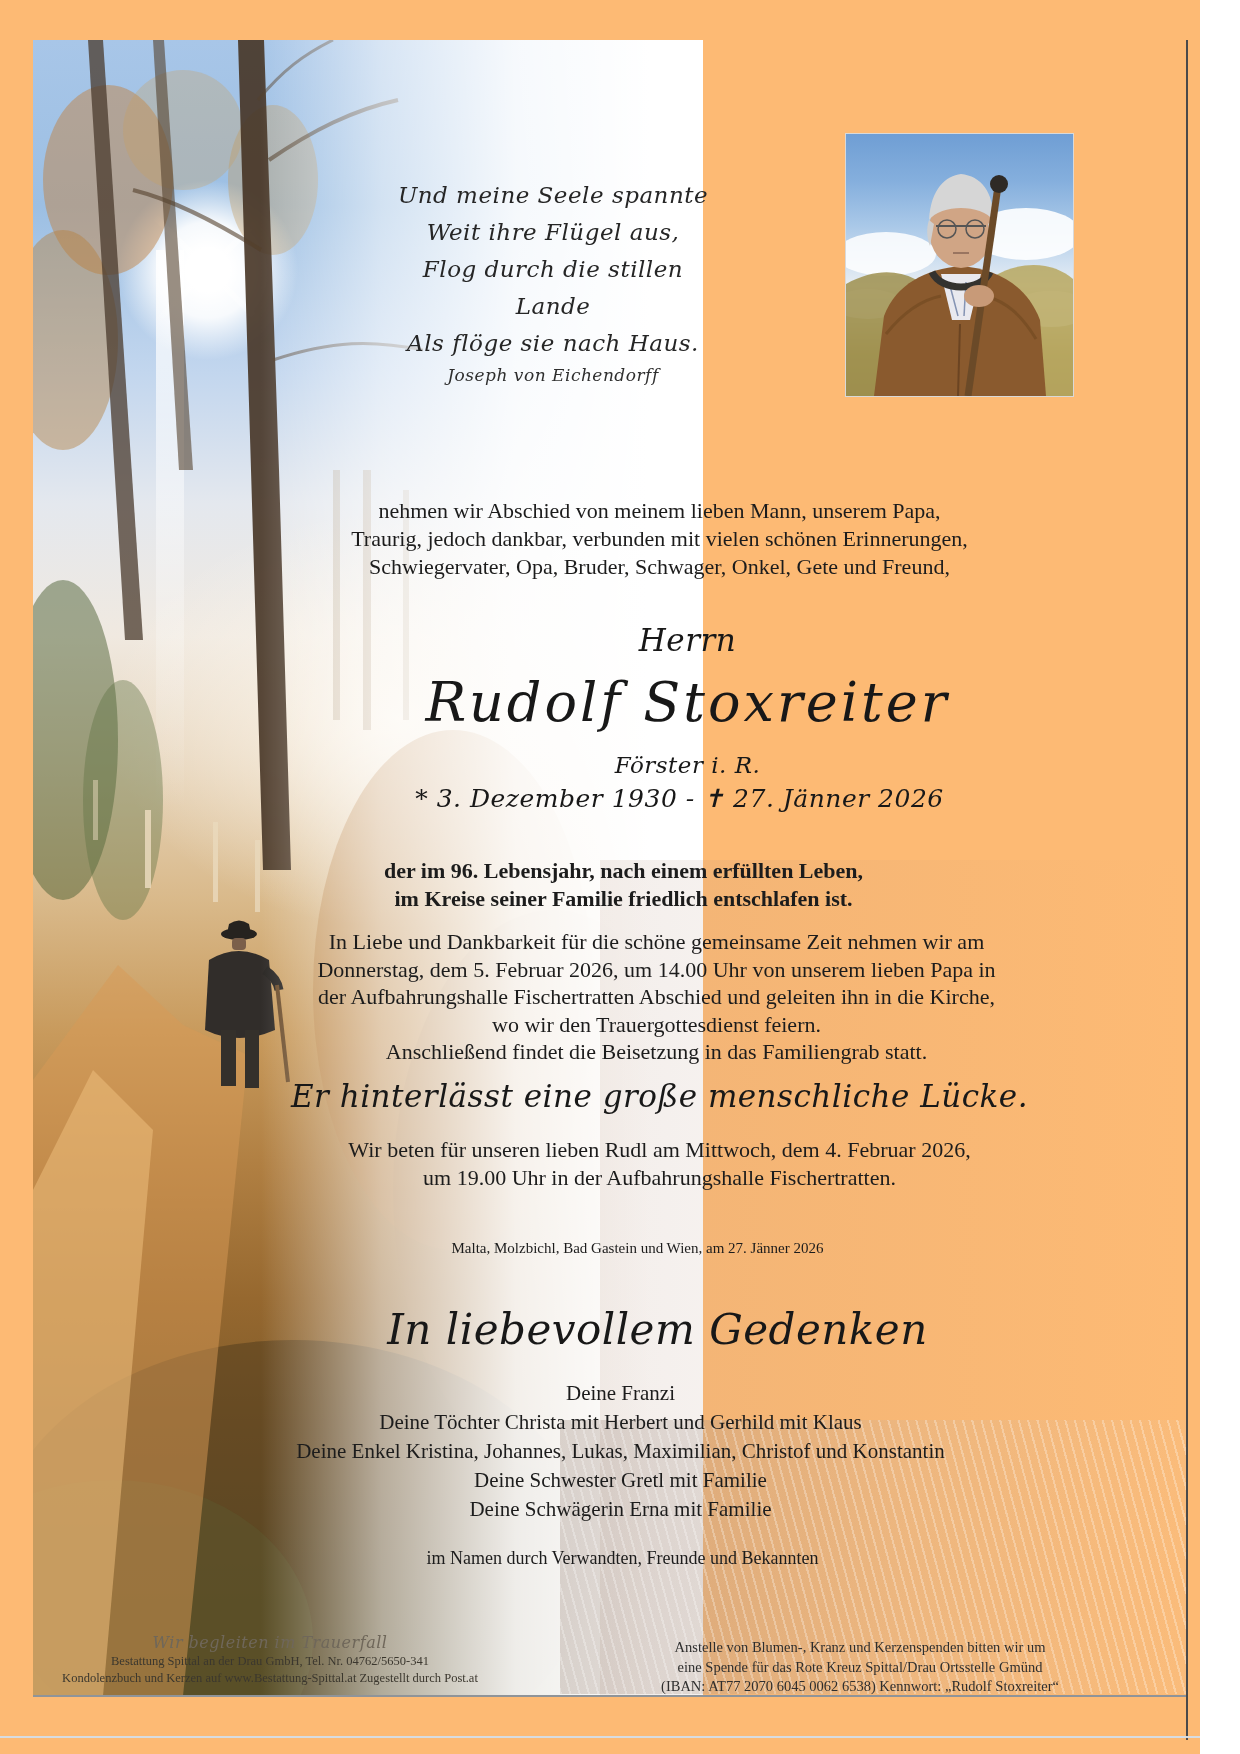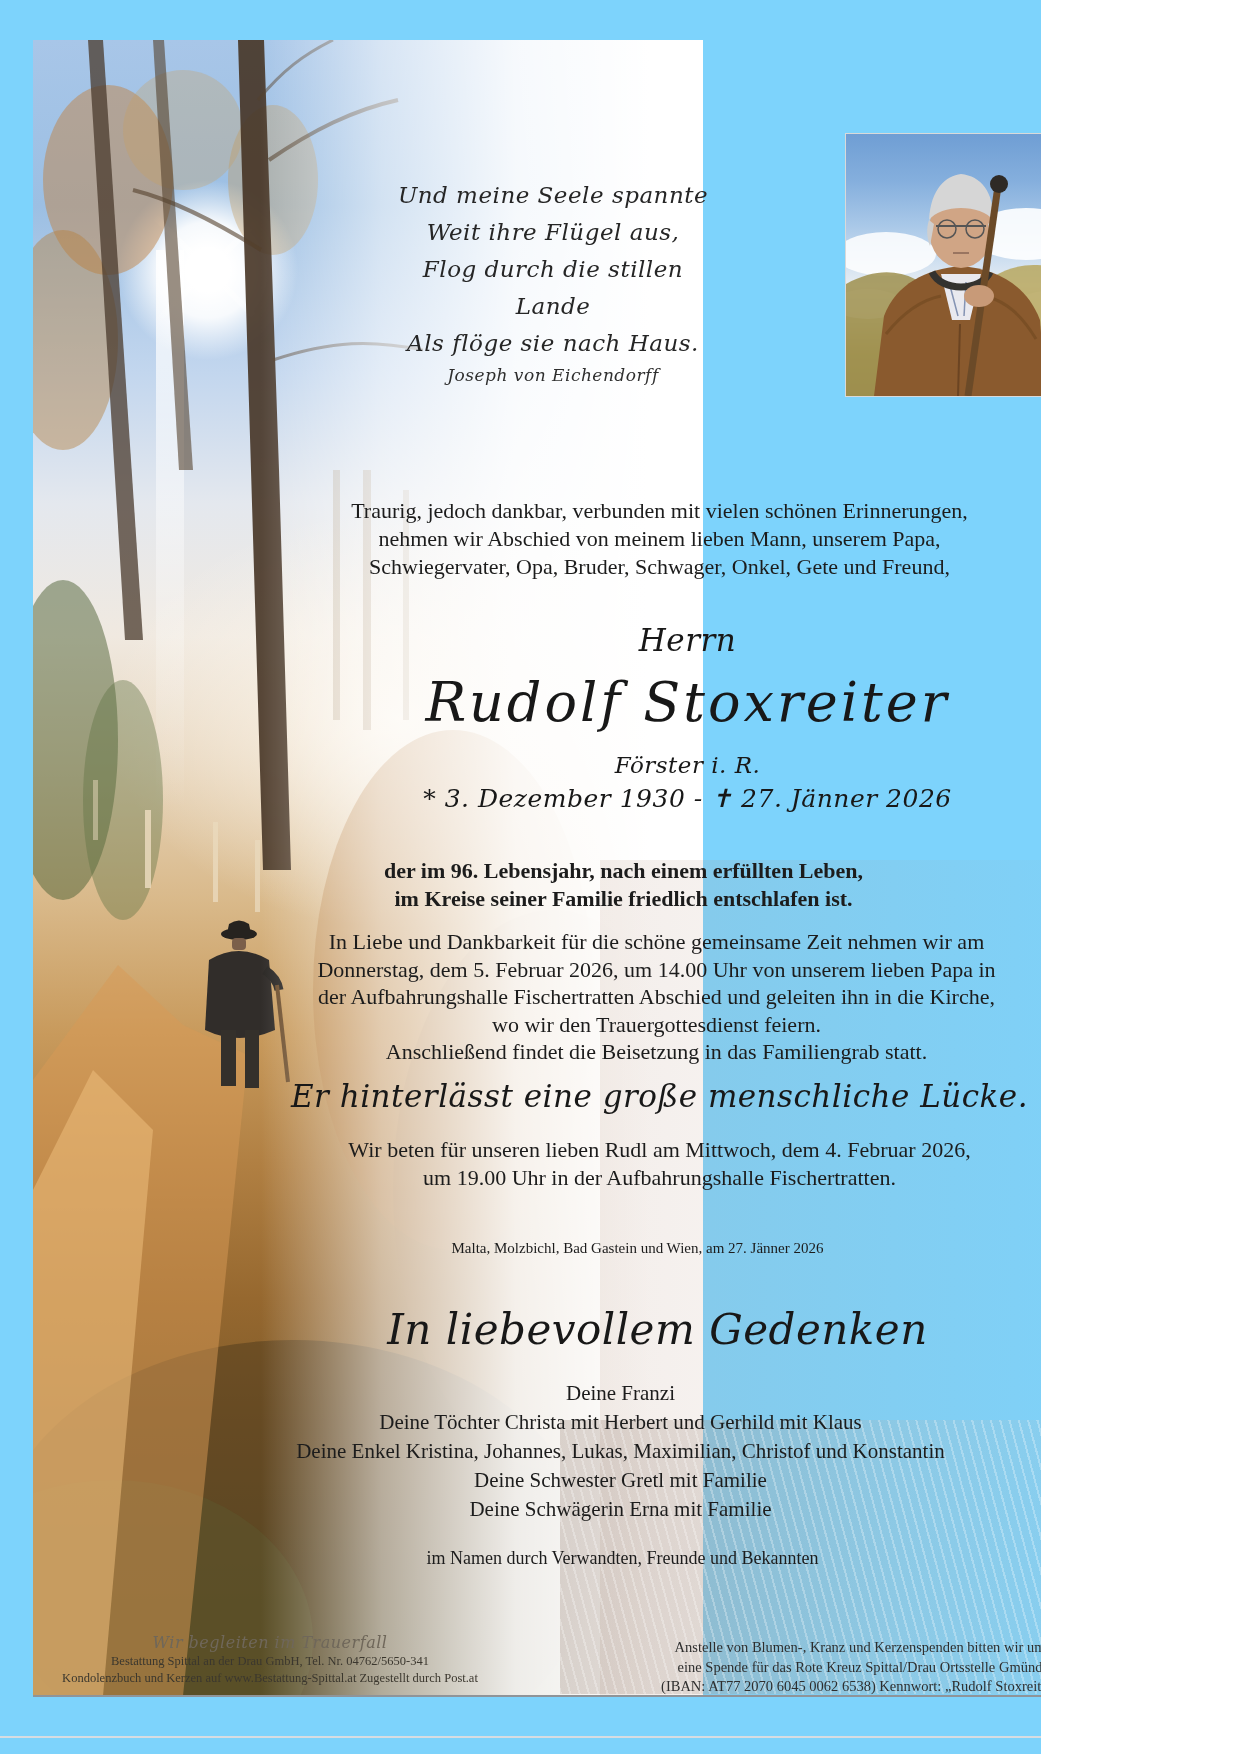--- a/index.html
+++ b/index.html
@@ -1,16 +1,16 @@
 <!DOCTYPE html>
 <html><head>
 <meta charset="utf-8">
 <style>
   html,body{margin:0;padding:0;background:#fff;}
-  .page{position:relative;width:1041px;height:1754px;background:#7dd3fc;overflow:hidden;
+  .page{position:relative;width:1200px;height:1754px;background:#fdba74;overflow:hidden;
         font-family:"Liberation Serif","DejaVu Serif",serif;color:#1c1c1c;}
   .abs{position:absolute;}
   .col{text-align:center;}
   .serif{font-family:"Liberation Serif","DejaVu Serif",serif;color:#1c1c1c;}
   .script{font-family:"DejaVu Serif",serif;font-style:italic;color:#181818;letter-spacing:.5px;}
 
   
   .bg{left:33px;top:40px;width:670px;height:1656px;overflow:hidden;}
   .bg-grad{position:absolute;inset:0;
     background:
@@ -48,21 +48,21 @@
     background:linear-gradient(180deg,#6f9ed4 0%,#85afdd 18%,#a9c8e8 35%,#d3e2f1 50%,#e9eef2 58%,#d0cba8 70%,#b2a061 84%,#9c8a4e 100%);}
   .portrait svg{display:block;width:100%;height:100%;}
 
   
   .poem{left:383px;top:177px;width:340px;font-size:23px;line-height:37px;color:#262626;}
   .poem-author{font-size:17px;line-height:24px;margin-top:1px;color:#2e2e2e;}
   .intro{left:132px;top:497px;width:1055px;font-size:22px;line-height:28px;}
   .salutation{left:160px;top:622px;width:1055px;font-size:31px;}
   .name{left:160px;top:662px;width:1055px;font-size:54px;letter-spacing:3px;line-height:82px;}
   .profession{left:160px;top:752px;width:1055px;font-size:23px;}
-  .dates{left:160px;top:784px;width:1055px;font-size:25px;}
+  .dates{left:152px;top:784px;width:1055px;font-size:25px;}
   .passing{left:96px;top:857px;width:1055px;font-size:22px;line-height:28px;font-weight:bold;}
   .funeral{left:129px;top:928px;width:1055px;font-size:22px;line-height:27.5px;}
   .tribute{left:132px;top:1078px;width:1055px;font-size:31px;}
   .prayer{left:132px;top:1136px;width:1055px;font-size:22px;line-height:27.5px;}
   .dateline{left:110px;top:1240px;width:1055px;font-size:15px;}
   .heading{left:130px;top:1305px;width:1055px;font-size:42px;}
   .mourners{left:93px;top:1379px;width:1055px;font-size:21px;line-height:29px;}
   .closing{left:95px;top:1548px;width:1055px;font-size:18px;}
 
   .footer-left{left:30px;top:1633px;width:480px;}
@@ -175,22 +175,22 @@
 
   <div class="abs col poem script">
     <div>Und meine Seele spannte</div>
     <div>Weit ihre Flügel aus,</div>
     <div>Flog durch die stillen Lande</div>
     <div>Als flöge sie nach Haus.</div>
     <div class="poem-author">Joseph von Eichendorff</div>
   </div>
 
   <div class="abs col intro serif">
+    <div>nehmen wir Abschied von meinem lieben Mann, unserem Papa,</div>
     <div>Traurig, jedoch dankbar, verbunden mit vielen schönen Erinnerungen,</div>
-    <div>nehmen wir Abschied von meinem lieben Mann, unserem Papa,</div>
     <div>Schwiegervater, Opa, Bruder, Schwager, Onkel, Gete und Freund,</div>
   </div>
 
   <div class="abs col salutation script">Herrn</div>
   <div class="abs col name script">Rudolf Stoxreiter</div>
   <div class="abs col profession script">Förster i. R.</div>
   <div class="abs col dates script">* 3. Dezember 1930 - ✝ 27. Jänner 2026</div>
 
   <div class="abs col passing serif">
     <div>der im 96. Lebensjahr, nach einem erfüllten Leben,</div>

